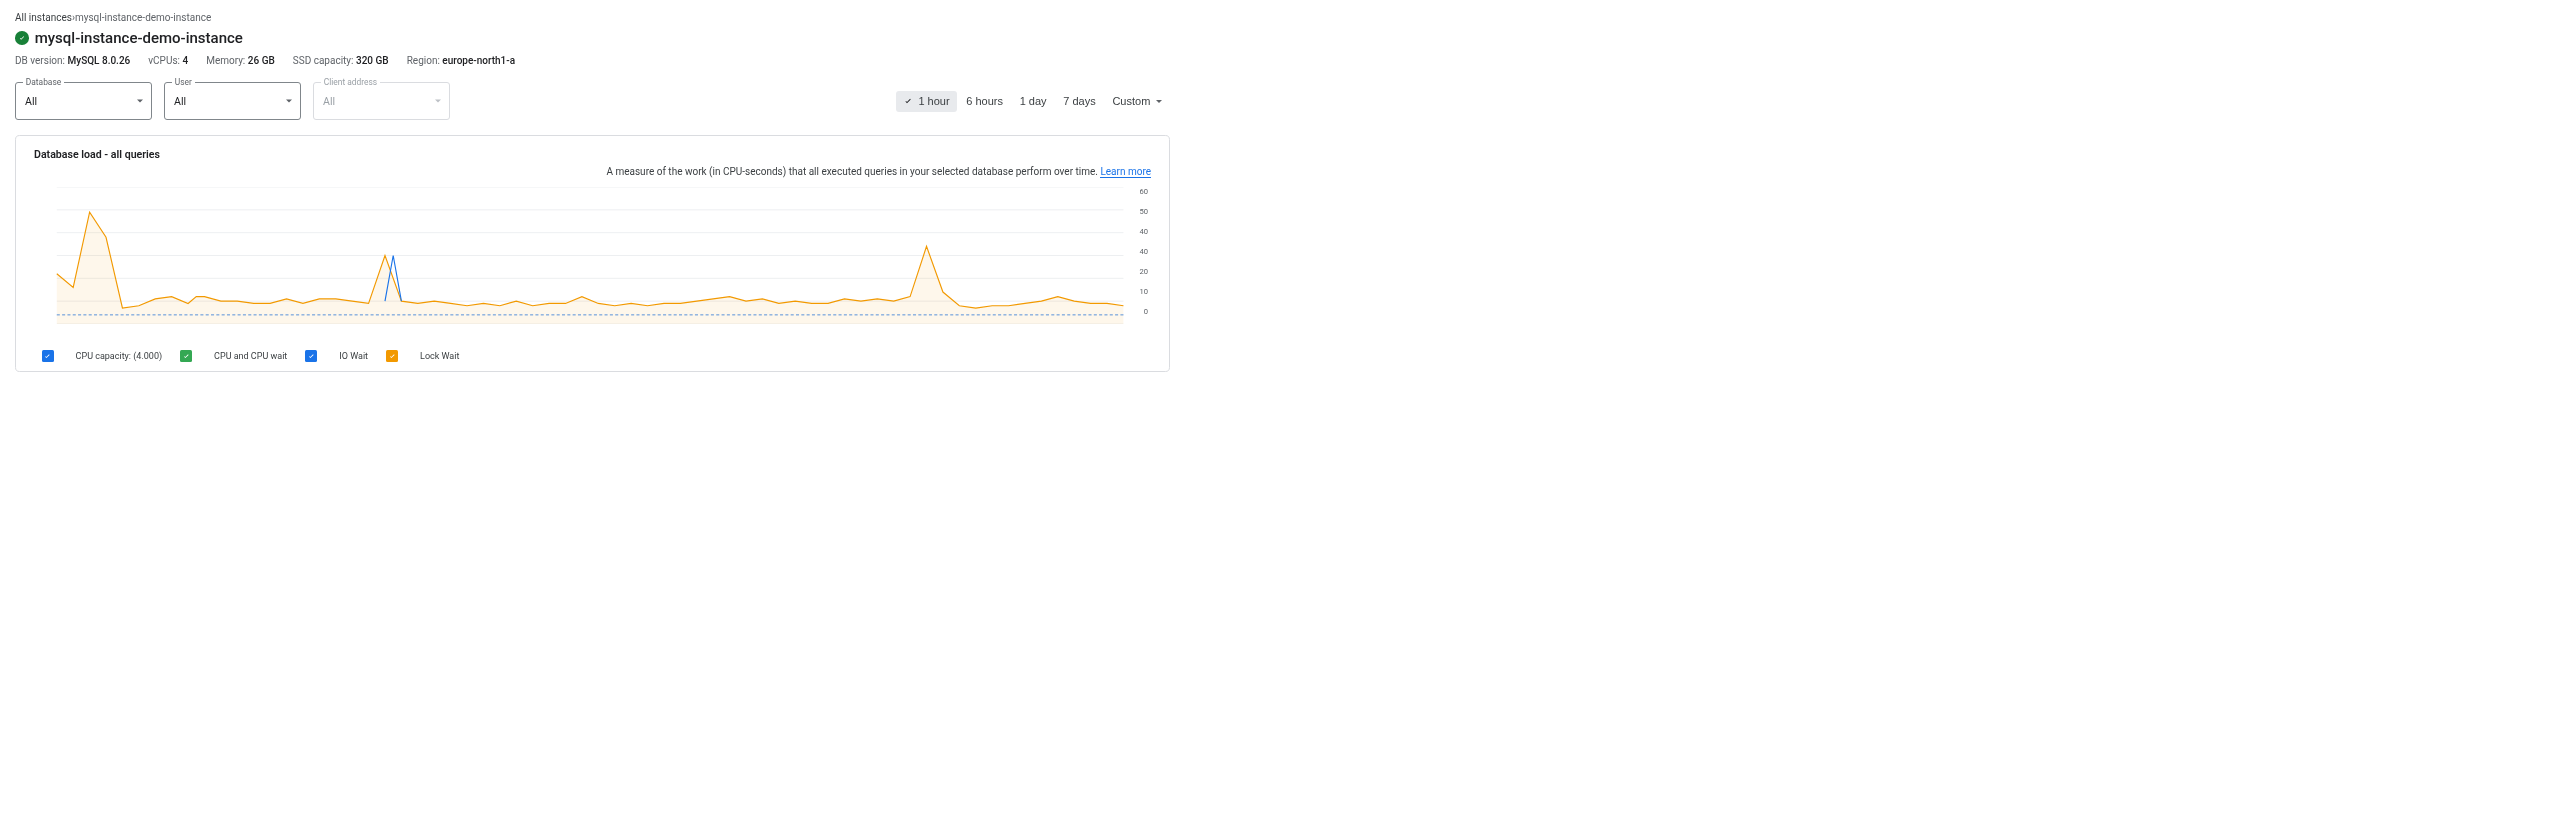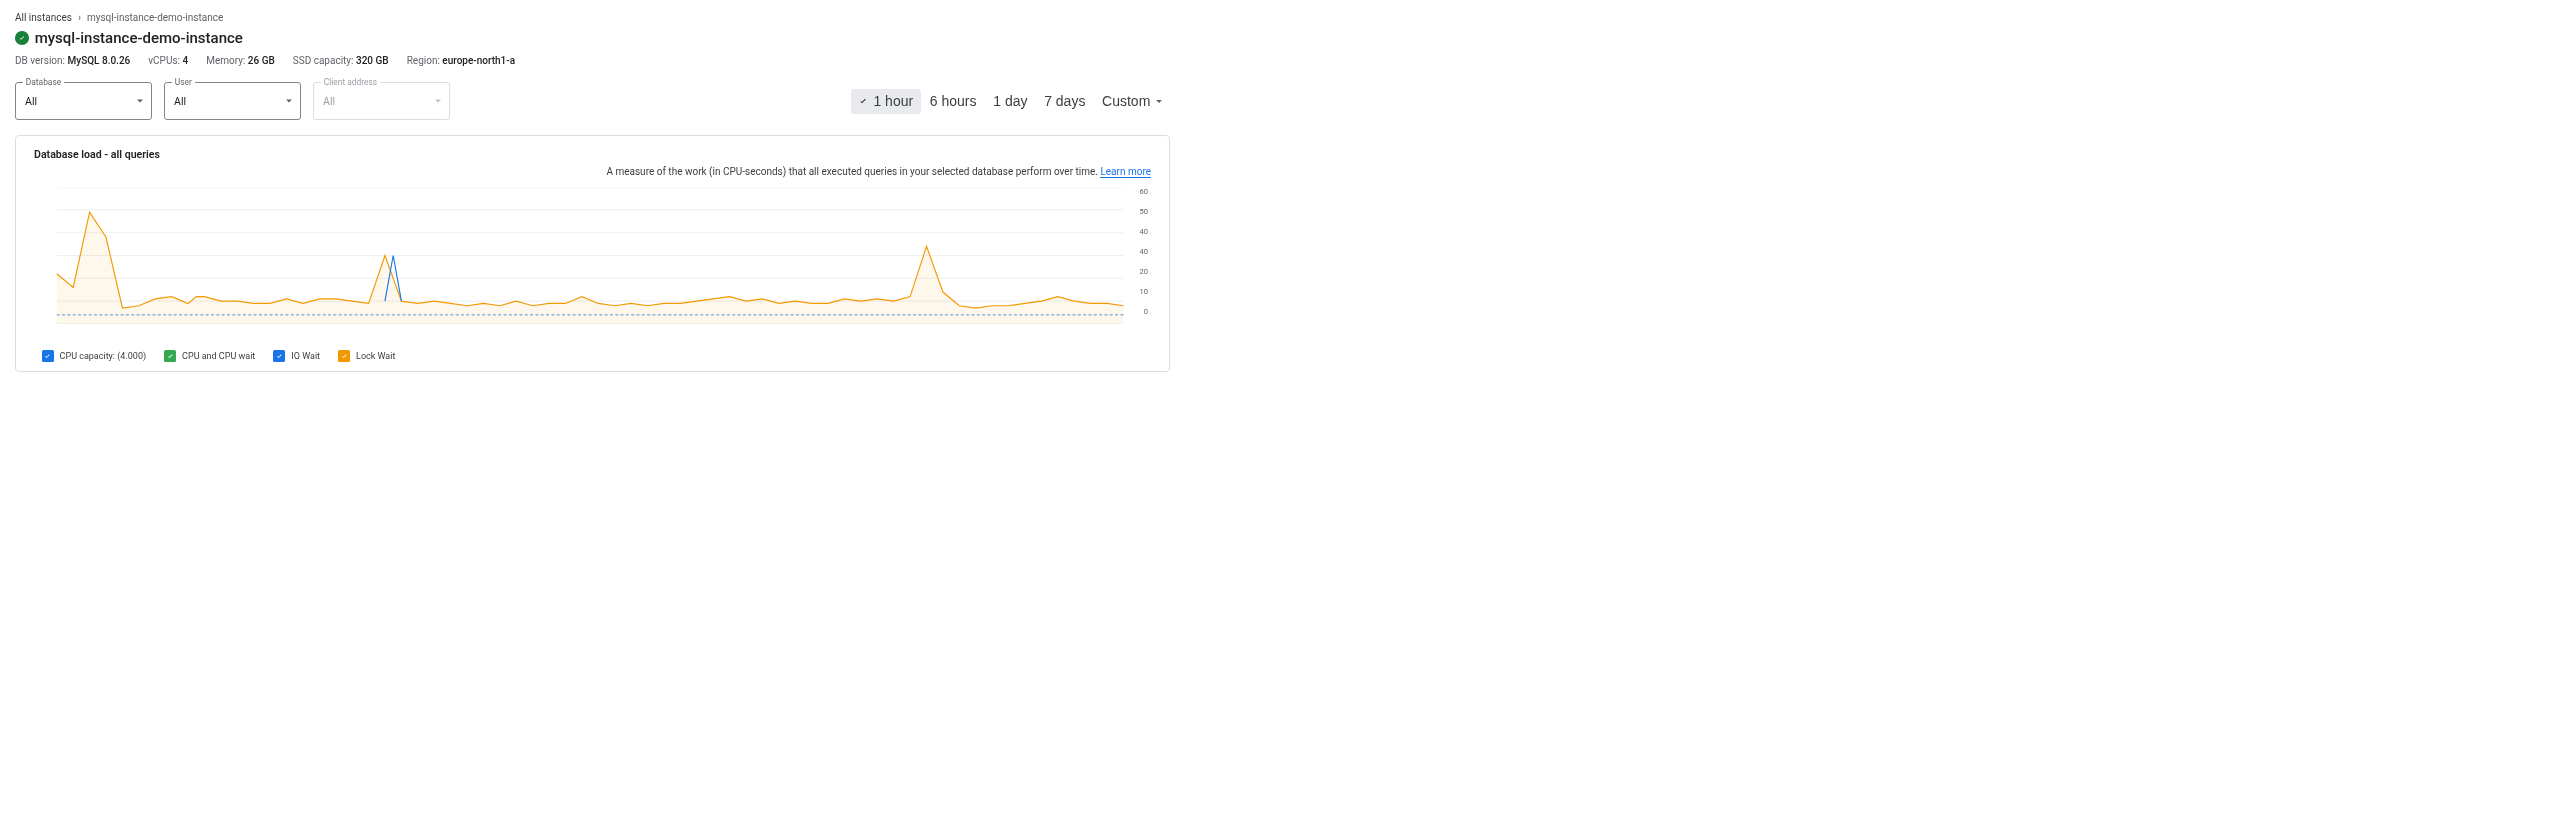--- a/index.html
+++ b/index.html
@@ -7,21 +7,20 @@
     font-family: Roboto, "Helvetica Neue", Arial, sans-serif;
     background: #fff;
     color: #202124;
     font-size: 10px;
     padding: 12px 15px;
     width: 1185px;
   }
   .breadcrumb {
     display: flex;
     align-items: center;
-    gap: 6px;
     font-size: 10px;
     color: #5f6368;
     margin-bottom: 6px;
   }
   .breadcrumb a { color: #3c4043; text-decoration: none; }
   .breadcrumb .chevron { color: #5f6368; }
   .title-row {
     display: flex;
     align-items: center;
     gap: 6px;
@@ -96,21 +95,21 @@
   }
   .select-outlined.disabled .select-caret { border-top-color: #bdc1c6; }
   .spacer { flex: 1; }
   .time-range {
     display: flex;
     align-items: center;
     gap: 1.5px;
   }
   .time-btn {
     padding: 4.6px 7.6px;
-    font-size: 14px;
+    font-size: 11px;
     color: #3c4043;
     border-radius: 3px;
     background: transparent;
     border: none;
     cursor: pointer;
     display: flex;
     align-items: center;
     gap: 4.6px;
   }
   .time-btn.active {
@@ -171,21 +170,21 @@
     display: flex;
     gap: 18px;
     margin-top: 10.6px;
     font-size: 9px;
     color: #3c4043;
     padding-left: 7.6px;
   }
   .legend-item {
     display: flex;
     align-items: center;
-    gap: 6px;
+    gap: 22px;
   }
   .legend-check {
     width: 12px; height: 12px;
     border-radius: 1.5px;
     display: inline-flex;
     align-items: center;
     justify-content: center;
   }
   .legend-check svg { width: 9px; height: 9px; fill: #fff; }
 </style>

